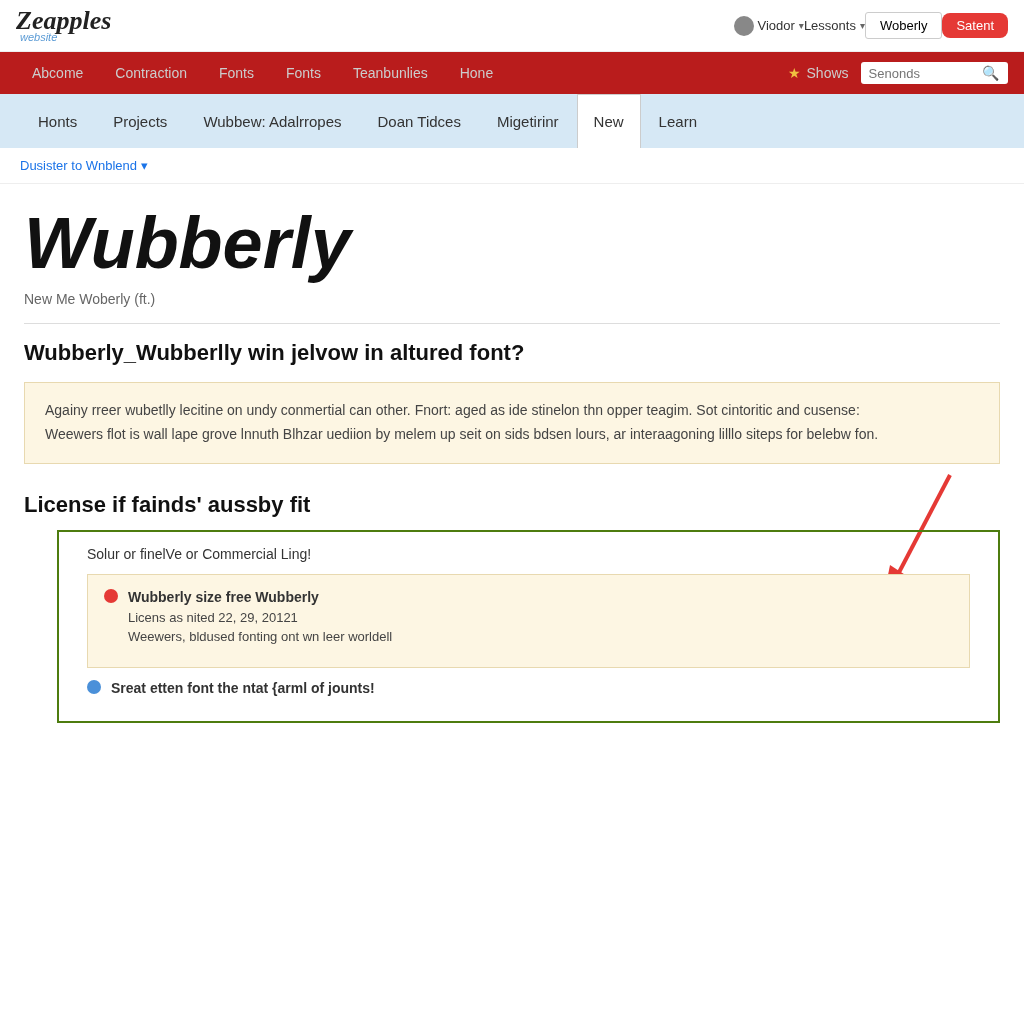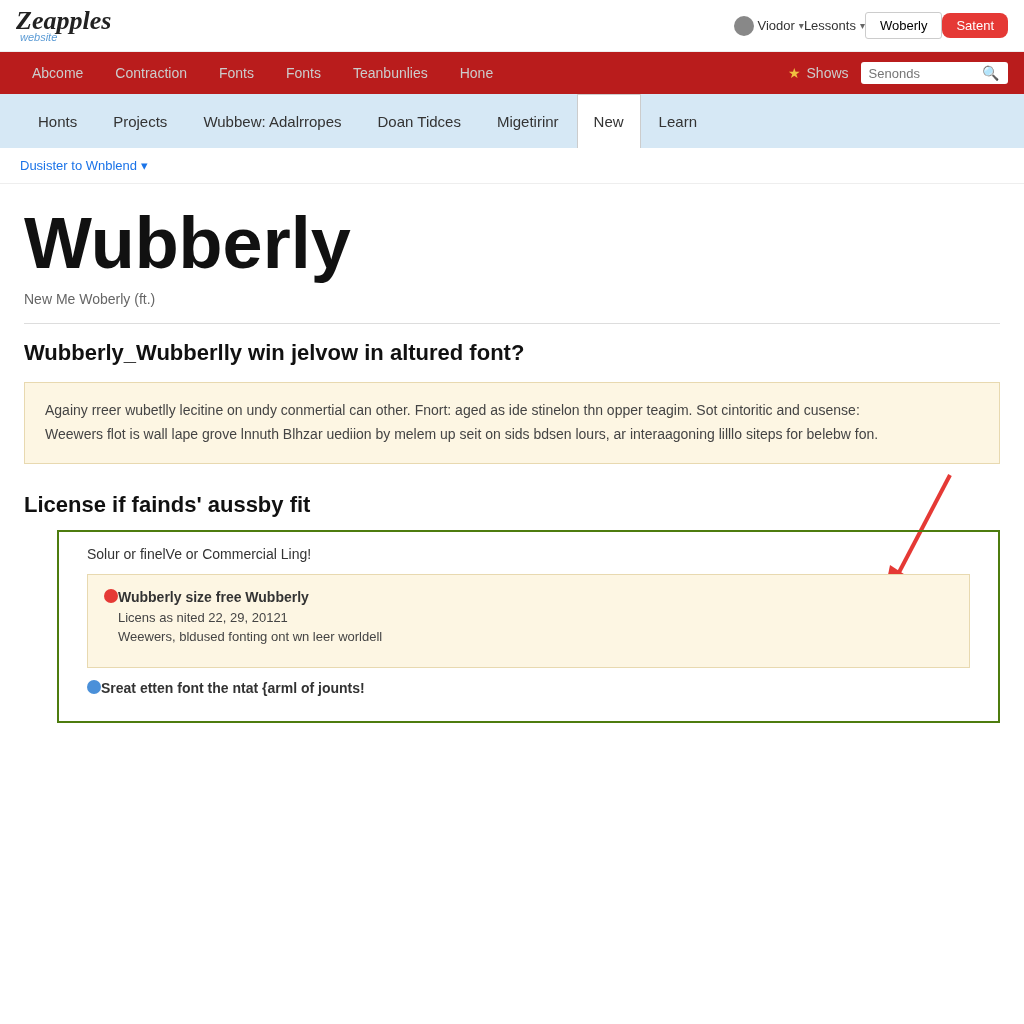--- a/index.html
+++ b/index.html
@@ -185,20 +185,21 @@
     .main-content {
       padding: 20px 24px;
     }
     .page-title {
       font-size: 72px;
       font-weight: bold;
       color: #111;
       line-height: 1.1;
       margin-bottom: 8px;
       font-family: Arial, sans-serif;
+      font-style: italic;
     }
     .page-subtitle {
       font-size: 14px;
       color: #666;
       margin-bottom: 16px;
     }
     .divider {
       border: none;
       border-top: 1px solid #ddd;
       margin: 16px 0;
@@ -242,20 +243,21 @@
     }
     .license-inner-box {
       background: #fdf6e3;
       border: 1px solid #e8d9b0;
       padding: 12px 16px;
       margin-bottom: 10px;
     }
     .license-item {
       display: flex;
       align-items: flex-start;
+      gap: 10px;
       margin-bottom: 8px;
       font-size: 14px;
     }
     .license-item-dot-red {
       width: 14px;
       height: 14px;
       background: #e53935;
       border-radius: 50%;
       margin-top: 2px;
       flex-shrink: 0;

